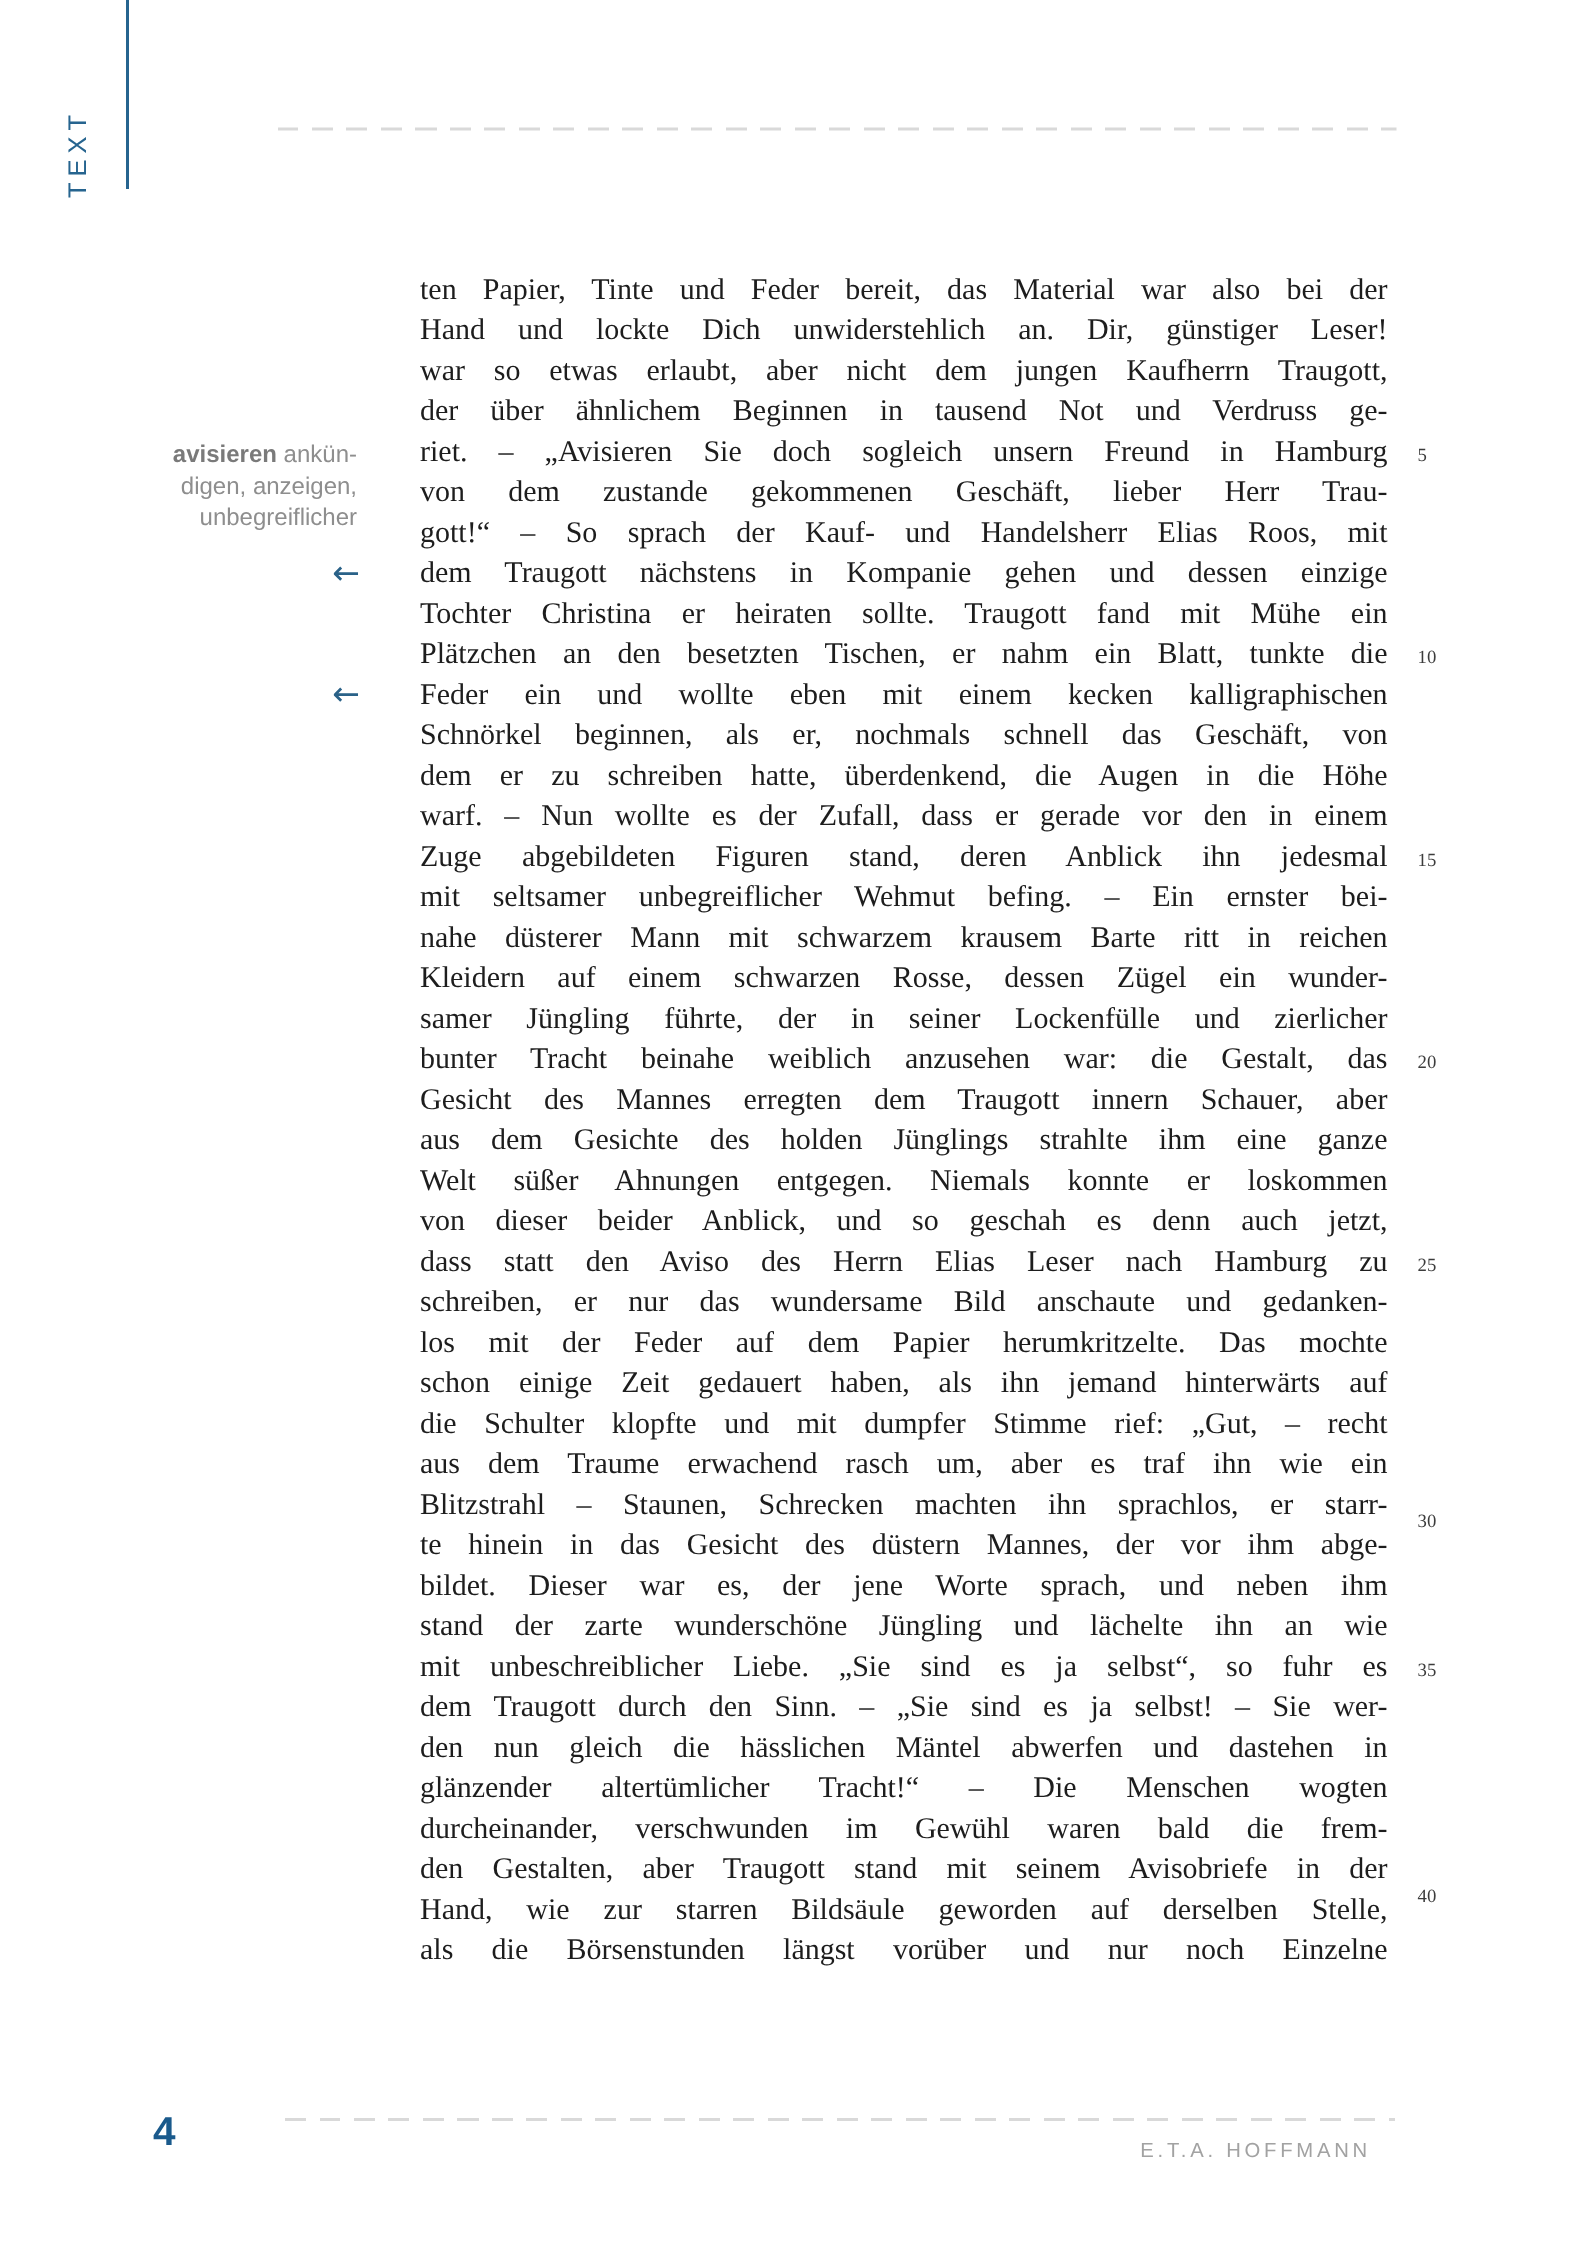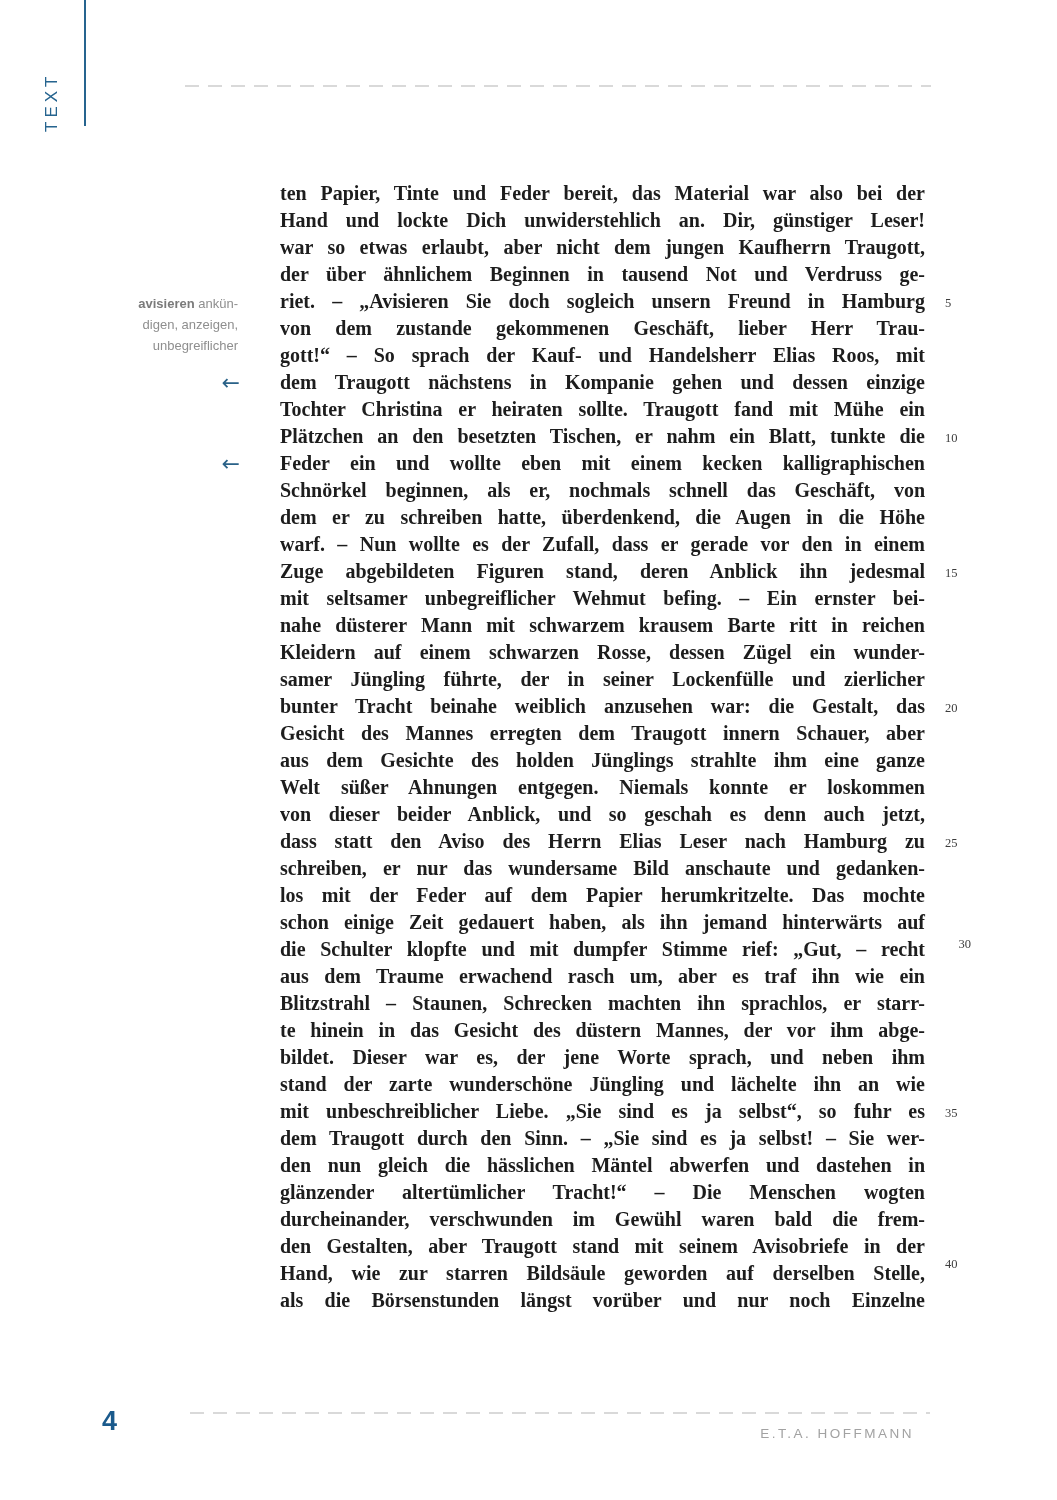--- a/index.html
+++ b/index.html
@@ -22,34 +22,34 @@
   
   .dash-line {
     position:absolute; height:2px;
     background:repeating-linear-gradient(to right,#d9d9d9 0 14px,transparent 14px 23px);
   }
   .dash-top    { left:185px; top:85px;   width:746px; }
   .dash-bottom { left:190px; top:1412px; width:740px; }
   
   .margin-note {
     position:absolute; left:58px; top:293px; width:180px;
-    text-align:right; font-size:13px; line-height:21px;
+    text-align:right; font-size:16px; line-height:21px;
     color:#8e8e8e; font-family:"Liberation Sans", sans-serif;
   }
   .note-term { font-weight:bold; color:#7a7a7a; }
   
   .m-arrow {
     position:absolute; left:204px; width:36px; text-align:right;
     color:#2a6288; font-size:22px; line-height:27px;
     font-family:"DejaVu Sans", sans-serif;
   }
   
   .body-text {
     position:absolute; left:280px; top:180px; width:645px;
-    font-family:"Liberation Serif", serif; font-size:20px; color:#1d1d1d;font-weight:bold;
+    font-family:"Liberation Serif", serif; font-size:20px; color:#1d1d1d;
   }
   .bline {
     height:27px; line-height:27px;
     text-align:justify; text-align-last:justify;
   }
   
   .lnum {
     position:absolute; left:945px; width:26px;
     font-family:"Liberation Serif", serif; font-size:12.5px;
     line-height:12.5px; color:#3c3c3c;
@@ -130,18 +130,18 @@
 
   <div class="dash-line dash-bottom"></div>
   <div class="page-number">4</div>
   <div class="author-footer">E.T.A. HOFFMANN</div>
 
 <div class="lnum" style="top: 297px;">5</div>
     <div class="lnum" style="top: 432px;">10</div>
     <div class="lnum" style="top: 567px;">15</div>
     <div class="lnum" style="top: 702px;">20</div>
     <div class="lnum" style="top: 837px;">25</div>
-    <div class="lnum" style="top: 938px; text-align: right;">30</div>
+    <div class="lnum" style="top: 1008px;">30</div>
     <div class="lnum" style="top: 1107px;">35</div>
     <div class="lnum" style="top: 1258px;">40</div>
     <div class="m-arrow" style="top: 369px;">←</div>
     <div class="m-arrow" style="top: 450px;">←</div>
   </div>
 
 </body></html>

